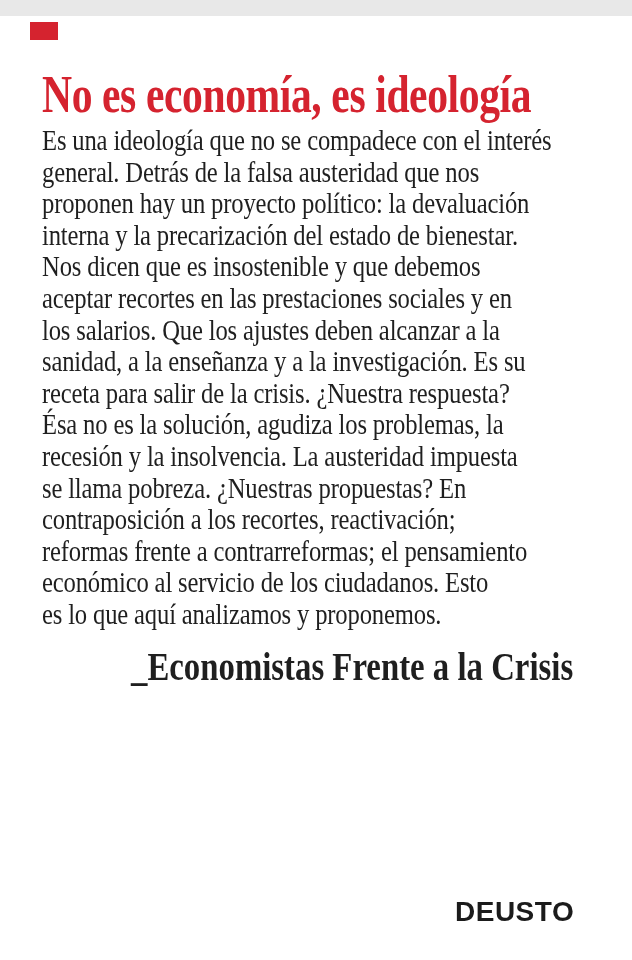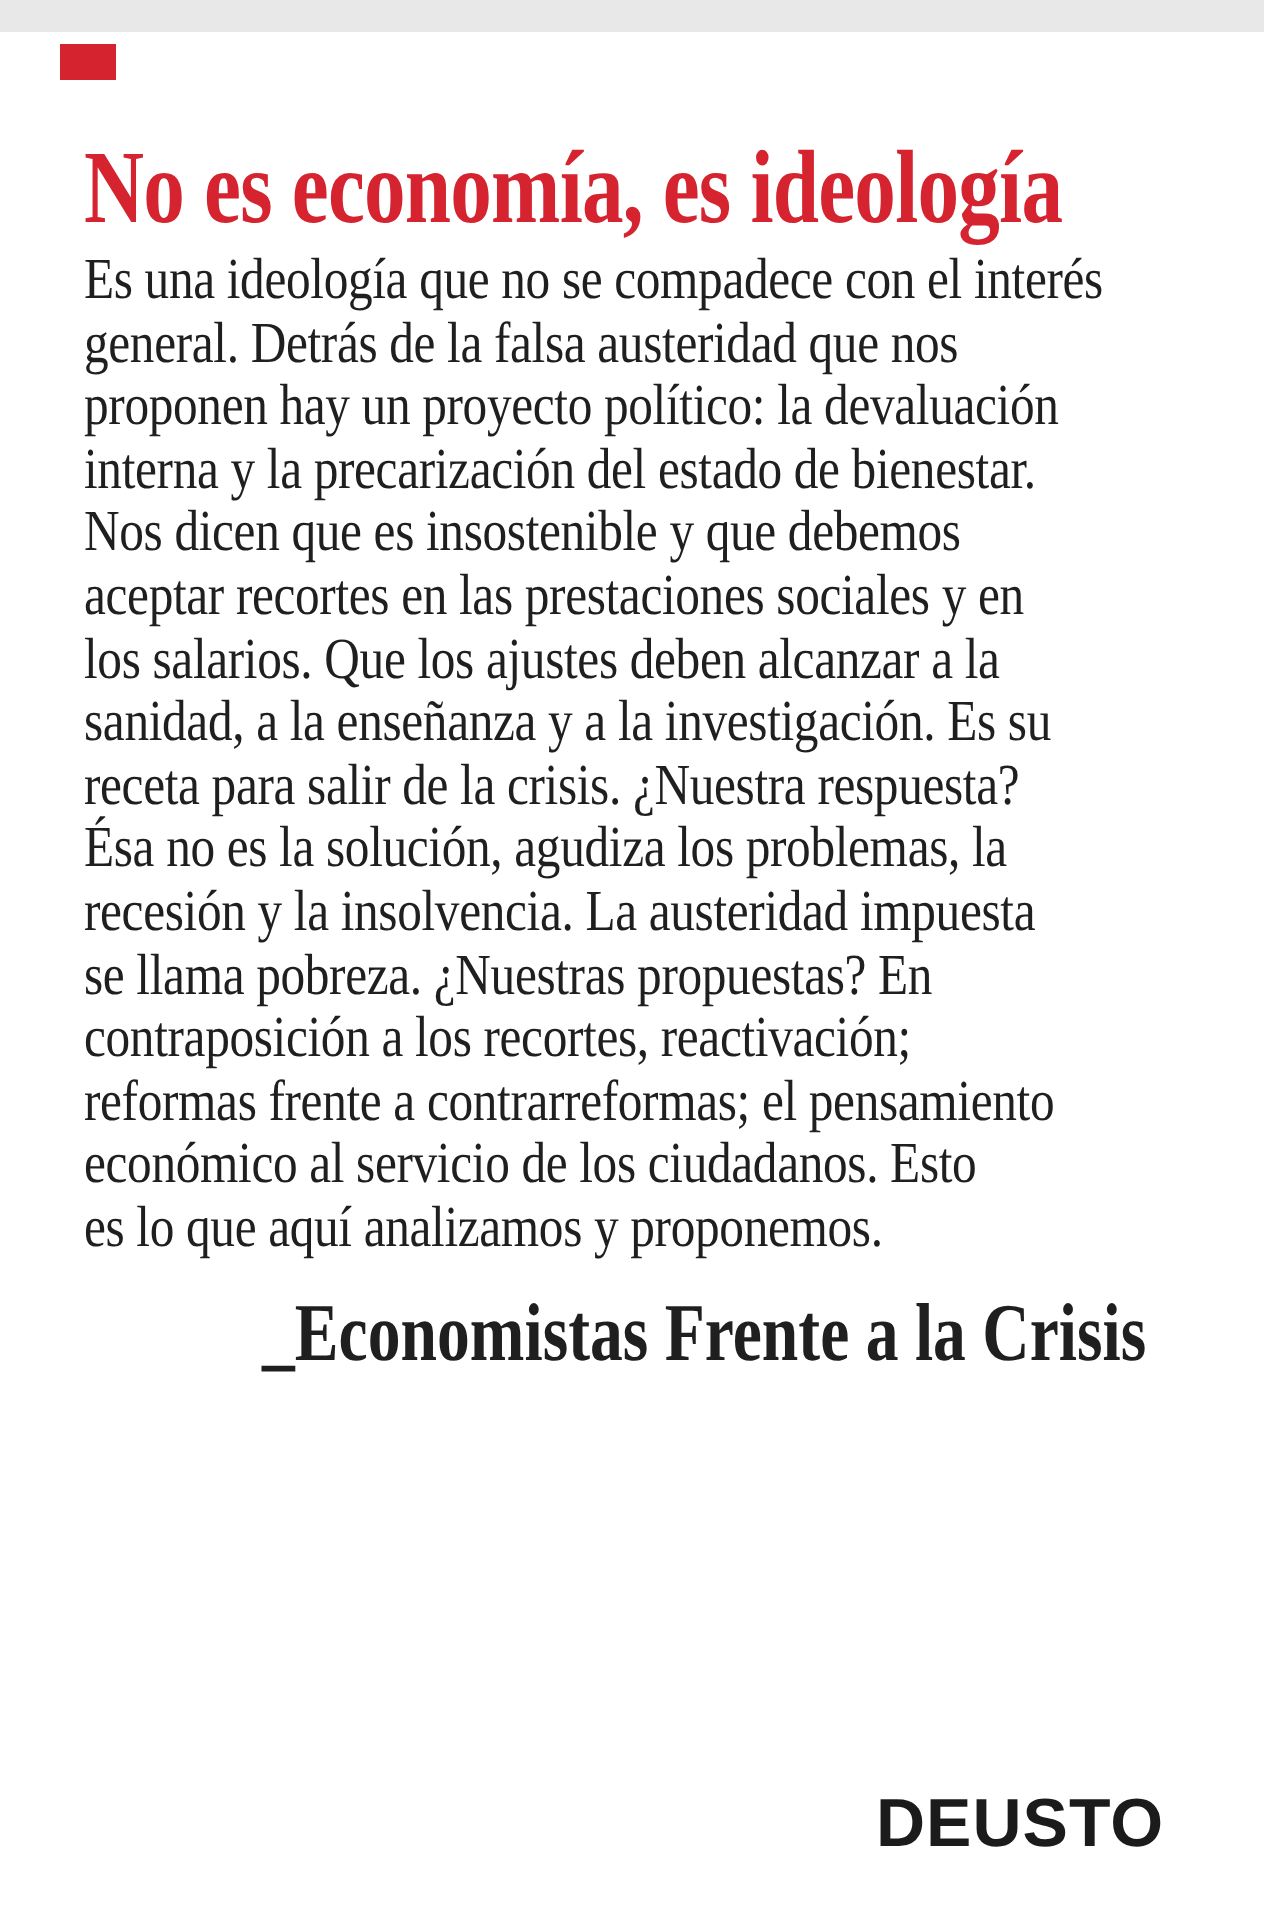--- a/index.html
+++ b/index.html
@@ -63,26 +63,26 @@
     font-weight: bold;
     font-size: 41px;
     line-height: 41px;
     color: var(--body-text, #1a1a1a);
     white-space: nowrap;
     transform: scaleX(0.80);
     transform-origin: 0 0;
   }
   .publisher {
     position: absolute;
-    left: 438px;
+    left: 455px;
     top: 883px;
     margin: 0;
     font-family: "Liberation Sans", sans-serif;
     font-weight: bold;
-    font-size: 34px;
+    font-size: 28px;
     line-height: 26px;
     letter-spacing: 0.5px;
     color: #1b1b1b;
     white-space: nowrap;
   }
 </style>
 </head>
 <body>
 
 <div class="cover">

